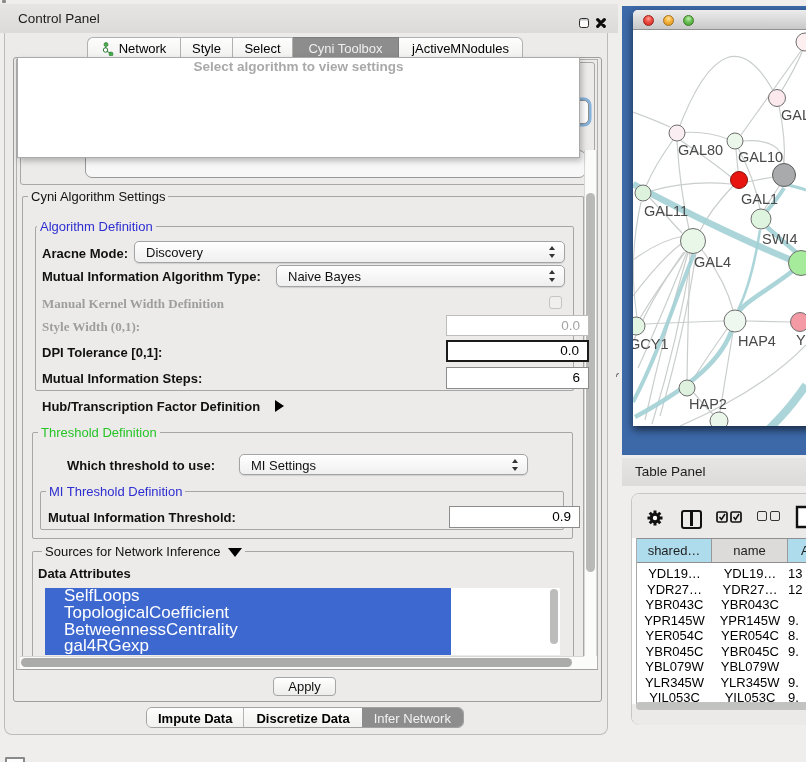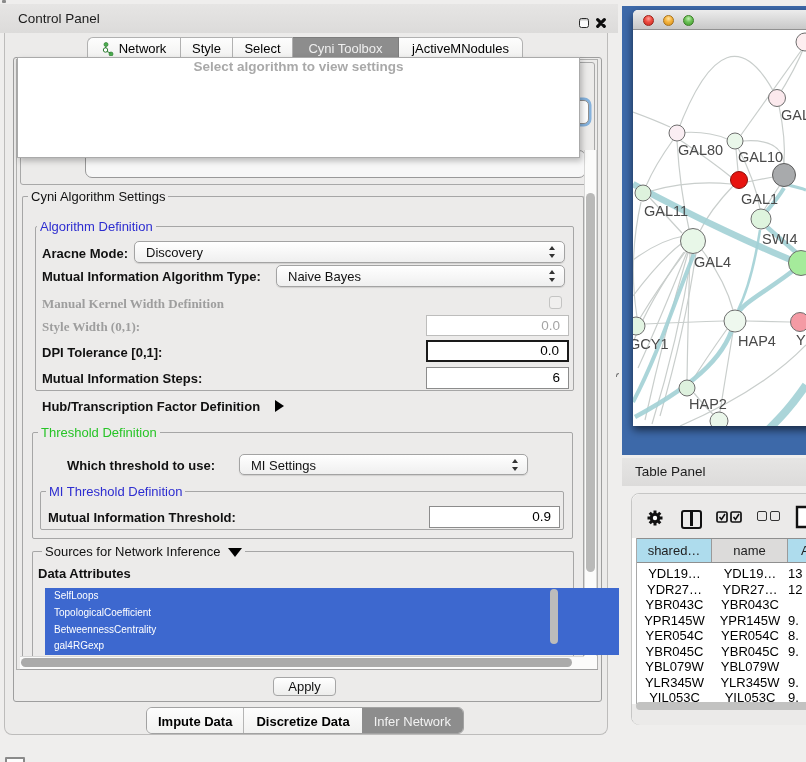--- a/index.html
+++ b/index.html
@@ -8,21 +8,21 @@
   .abs { position:absolute; }
   .lbl { font-size:13px; font-weight:bold; color:#111; white-space:nowrap; }
   .lbl.dis { color:#9e9e9e;font-family:Liberation Serif, serif; }
   .fieldset { position:absolute; border:1px solid #a6a6a6; border-radius:2px; }
   .legend { position:absolute; background:#ecebea; padding:0 3px; font-size:13px; white-space:nowrap; }
   .combo { position:absolute; background:linear-gradient(#ffffff,#efefef); border:1px solid #a3a3a3; border-radius:5px; box-shadow:0 1px 1px rgba(0,0,0,0.12); }
   .combo .ctext { position:absolute; left:11px; top:50%; transform:translateY(-50%); font-size:13px; color:#111; }
   .updn { position:absolute; right:8px; top:50%; width:7px; height:12px; transform:translateY(-50%); }
   .updn:before { content:""; position:absolute; left:0; top:0; border-left:3.5px solid transparent; border-right:3.5px solid transparent; border-bottom:4.5px solid #333; }
   .updn:after { content:""; position:absolute; left:0; bottom:0; border-left:3.5px solid transparent; border-right:3.5px solid transparent; border-top:4.5px solid #333; }
-  .tfield { position:absolute; background:#fff; border:1px solid #b3b3b3; font-size:13.5px; text-align:right; padding-right:8px; line-height:20px; }
+  .tfield { position:absolute; background:#fff; border:1px solid #b3b3b3; font-size:13.5px; text-align:right; padding-right:8px; line-height:20px;margin-left:20px; }
 </style>
 </head>
 <body>
 
 <div class="abs" id="cp-titlebar" style="left:0; top:4px; width:618px; height:29px; background:linear-gradient(#e6e5e4,#dcdbda);">
   <div class="abs" style="left:18px; top:7px; font-size:13.5px; color:#1c1c1c;">Control Panel</div>
   <div class="abs" style="left:579px; top:14px; width:10px; height:10px; border:1.8px solid #2a2a2a; border-radius:2.5px; background:#fbfbfb; box-shadow:inset 0 1.5px 0 #c4c4c4;"></div>
   <svg class="abs" style="left:596px; top:14px;" width="10" height="10" viewBox="0 0 10 10">
       <path d="M1.7 1.7 L8.3 8.3 M8.3 1.7 L1.7 8.3" stroke="#0c0c0c" stroke-width="3.2" stroke-linecap="round"></path>
     </svg>
@@ -104,32 +104,32 @@
 
 <div class="lbl abs" style="left:48px; top:510px;">Mutual Information Threshold:</div>
 <div class="tfield" style="left:429px; top:506px; width:131px; height:22px; color:#000; border-color:#8c8c8c;">0.9</div>
 
 <div class="fieldset" style="left:32px; top:551px; width:542px; height:119px; border-bottom:none;"></div>
 <div class="legend" style="left:42px; top:544px; color:#111;">Sources for Network Inference<span style="display:inline-block; width:0; height:0; border-left:7px solid transparent; border-right:7px solid transparent; border-top:9px solid #000; margin-left:7px; vertical-align:-1px;"></span></div>
 
 <div class="lbl abs" style="left:38px; top:566px; font-size:13px;">Data Attributes</div>
 
 <div class="abs" style="left:45px; top:588px; width:515px; height:67px; background:#fff;">
-  <div class="abs" style="left:0; top:0; width:574px; height:67px; background:#3d68cf; color:#fff; font-size:10px; line-height:16.8px; padding-left:9px;">SelfLoops<br>TopologicalCoefficient<br>BetweennessCentrality<br>gal4RGexp</div>
+  <div class="abs" style="left:0; top:0; width:406px; height:67px; background:#3d68cf; color:#fff; font-size:17px; line-height:16.8px; padding-left:19px;">SelfLoops<br>TopologicalCoefficient<br>BetweennessCentrality<br>gal4RGexp</div>
   <div class="abs" style="left:505px; top:1px; width:8px; height:55px; background:#bcbcbb; border-radius:4px;"></div>
 </div>
 
 <div class="abs" style="left:20px; top:656px; width:564px; height:13px; background:#fbfbfa; border-top:1px solid #d7d7d6;"></div>
 <div class="abs" style="left:584px; top:656px; width:13px; height:13px; background:#fbfbfa;"></div>
 <div class="abs" style="left:21px; top:658px; width:551px; height:9px; background:#ababaa; border-radius:5px;"></div>
 <div class="abs" style="left:20px; top:669px; width:578px; height:1px; background:#a0a0a0;"></div>
 
 <div class="abs" style="left:273px; top:677px; width:63px; height:19px; background:linear-gradient(#ffffff,#ededec); border:1px solid #a6a6a6; border-radius:4px; text-align:center; font-size:13px; line-height:17px; color:#111;">Apply</div>
 
-<div class="abs" style="left:146px; top:707px; height:27px; display:flex; font-size:13px; border-radius:6px; overflow:hidden; border:1px solid #a2a2a2;">
+<div class="abs" style="left:146px; top:707px; height:21px; display:flex; font-size:13px; border-radius:6px; overflow:hidden; border:1px solid #a2a2a2;">
   <div style="background:linear-gradient(#fdfdfd,#f1f1f0); padding:2px 11px 0 11px; display:flex; align-items:center; font-weight:bold;">Impute Data</div>
   <div style="width:1px; background:#b5b5b5;"></div>
   <div style="background:linear-gradient(#fdfdfd,#f1f1f0); padding:2px 12px 0 12px; display:flex; align-items:center; font-weight:bold;">Discretize Data</div>
   <div style="background:#8d8d8d; padding:2px 12px 0 12px; display:flex; align-items:center; color:#f2f2f2;">Infer Network</div>
 </div>
 
 <div class="abs" style="left:5px; top:757px; width:20px; height:14px; background:#fdfdfd; border:2px solid #8a8a8a; border-radius:1px;"></div>
 
 <div class="abs" id="popup" style="left:17px; top:57px; width:563px; height:101px; background:#fff; border:1px solid #aaa; box-shadow:2px 3px 6px rgba(0,0,0,0.25); z-index:30;">
   <div class="abs" style="left:0; top:1px; width:100%; text-align:center; color:#a9a9a9; font-size:13.5px; font-weight:bold;">Select algorithm to view settings</div>

